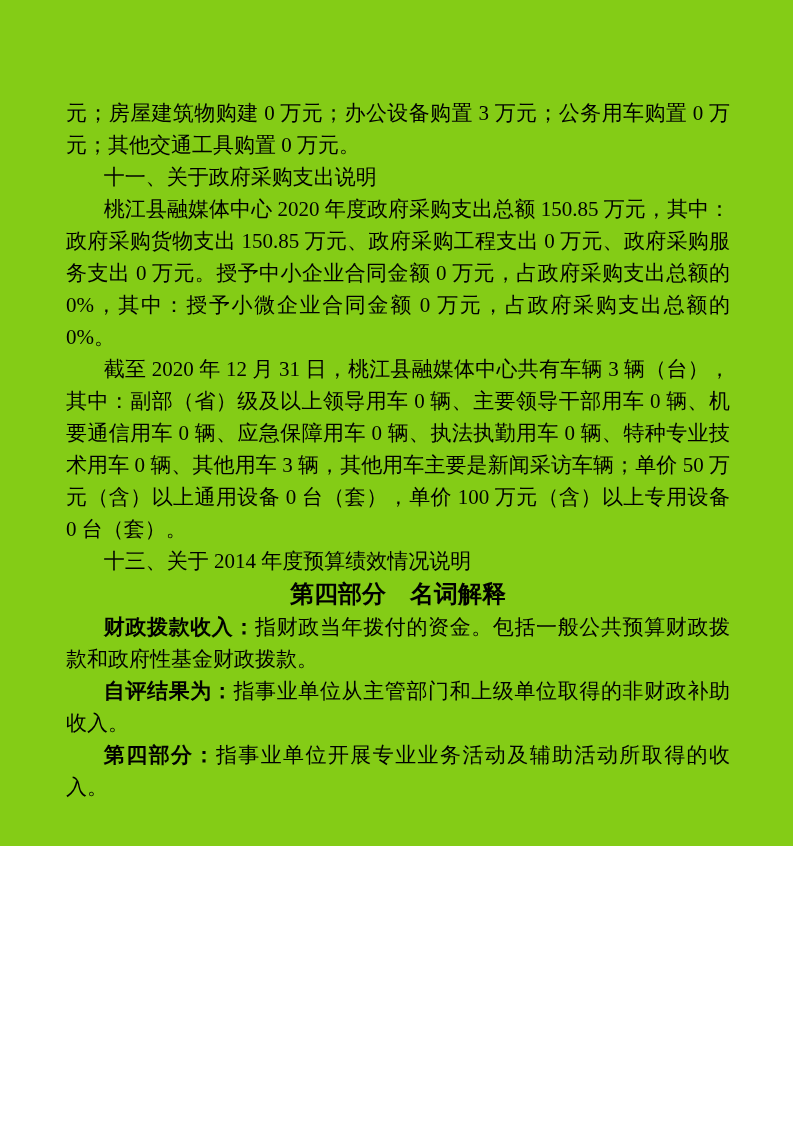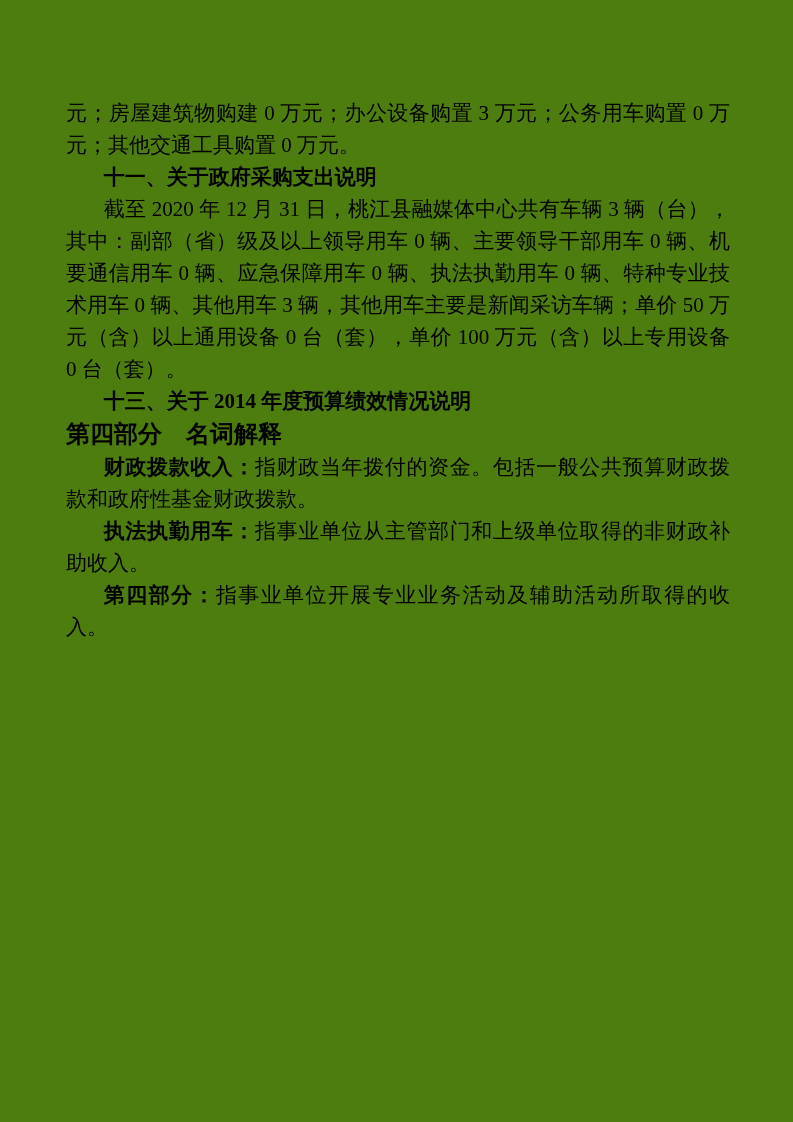--- a/index.html
+++ b/index.html
@@ -3,22 +3,22 @@
 <meta charset="utf-8">
 <style>
   html, body {
     margin: 0;
     padding: 0;
     background: #ffffff;
   }
   .page {
     position: relative;
     width: 793px;
-    height: 1122px;
-    background: #4d7c0f;
+    height: 846px;
+    background: #84cc16;
     overflow: hidden;
     box-sizing: border-box;
   }
   .content {
     position: absolute;
     left: 66px;
     top: 97px;
     width: 664px;
     color: #000000;
     font-family: "Liberation Serif", "DejaVu Serif", serif;
@@ -33,51 +33,53 @@
     padding: 0;
   }
   .para {
     text-indent: 1.8em;
   }
   .continuation {
     text-indent: 0;
   }
   .sec-heading {
     font-size: 21px;
-    font-weight: bold;
+    font-weight: normal;
     text-indent: 1.8em;
     text-align: left;
   }
   .part-title {
     font-size: 24px;
     font-weight: bold;
+    text-align: center;
     text-indent: 0;
     line-height: 34px;
     margin-top: 42px;
   }
   .term-name {
     font-weight: bold;
   }
 </style>
 </head>
 <body>
 
 <div class="page">
   <main class="content">
 
     <p class="para continuation">元；房屋建筑物购建 0 万元；办公设备购置 3 万元；公务用车购置 0 万元；其他交通工具购置 0 万元。</p>
 
     <h3 class="sec-heading">十一、关于政府采购支出说明</h3>
+    <p class="para">桃江县融媒体中心 2020 年度政府采购支出总额 150.85 万元，其中：政府采购货物支出 150.85 万元、政府采购工程支出 0 万元、政府采购服务支出 0 万元。授予中小企业合同金额 0 万元，占政府采购支出总额的 0%，其中：授予小微企业合同金额 0 万元，占政府采购支出总额的 0%。</p>
 
     <p class="para">截至 2020 年 12 月 31 日，桃江县融媒体中心共有车辆 3 辆（台），其中：副部（省）级及以上领导用车 0 辆、主要领导干部用车 0 辆、机要通信用车 0 辆、应急保障用车 0 辆、执法执勤用车 0 辆、特种专业技术用车 0 辆、其他用车 3 辆，其他用车主要是新闻采访车辆；单价 50 万元（含）以上通用设备 0 台（套），单价 100 万元（含）以上专用设备 0 台（套）。</p>
 
     <h3 class="sec-heading">十三、关于 2014 年度预算绩效情况说明</h3>
 
     <h2 class="part-title">第四部分　名词解释</h2>
 
     <p class="para"><strong class="term-name">财政拨款收入：</strong><span>指财政当年拨付的资金。包括一般公共预算财政拨款和政府性基金财政拨款。</span></p>
 
-    <p class="para"><strong class="term-name">执法执勤用车：</strong><span>指事业单位从主管部门和上级单位取得的非财政补助收入。</span></p>
+    <p class="para"><strong class="term-name">自评结果为：</strong><span>指事业单位从主管部门和上级单位取得的非财政补助收入。</span></p>
 
     <p class="para"><strong class="term-name">第四部分：</strong><span>指事业单位开展专业业务活动及辅助活动所取得的收入。</span></p>
 
   </main>
 </div>
 
 </body></html>

